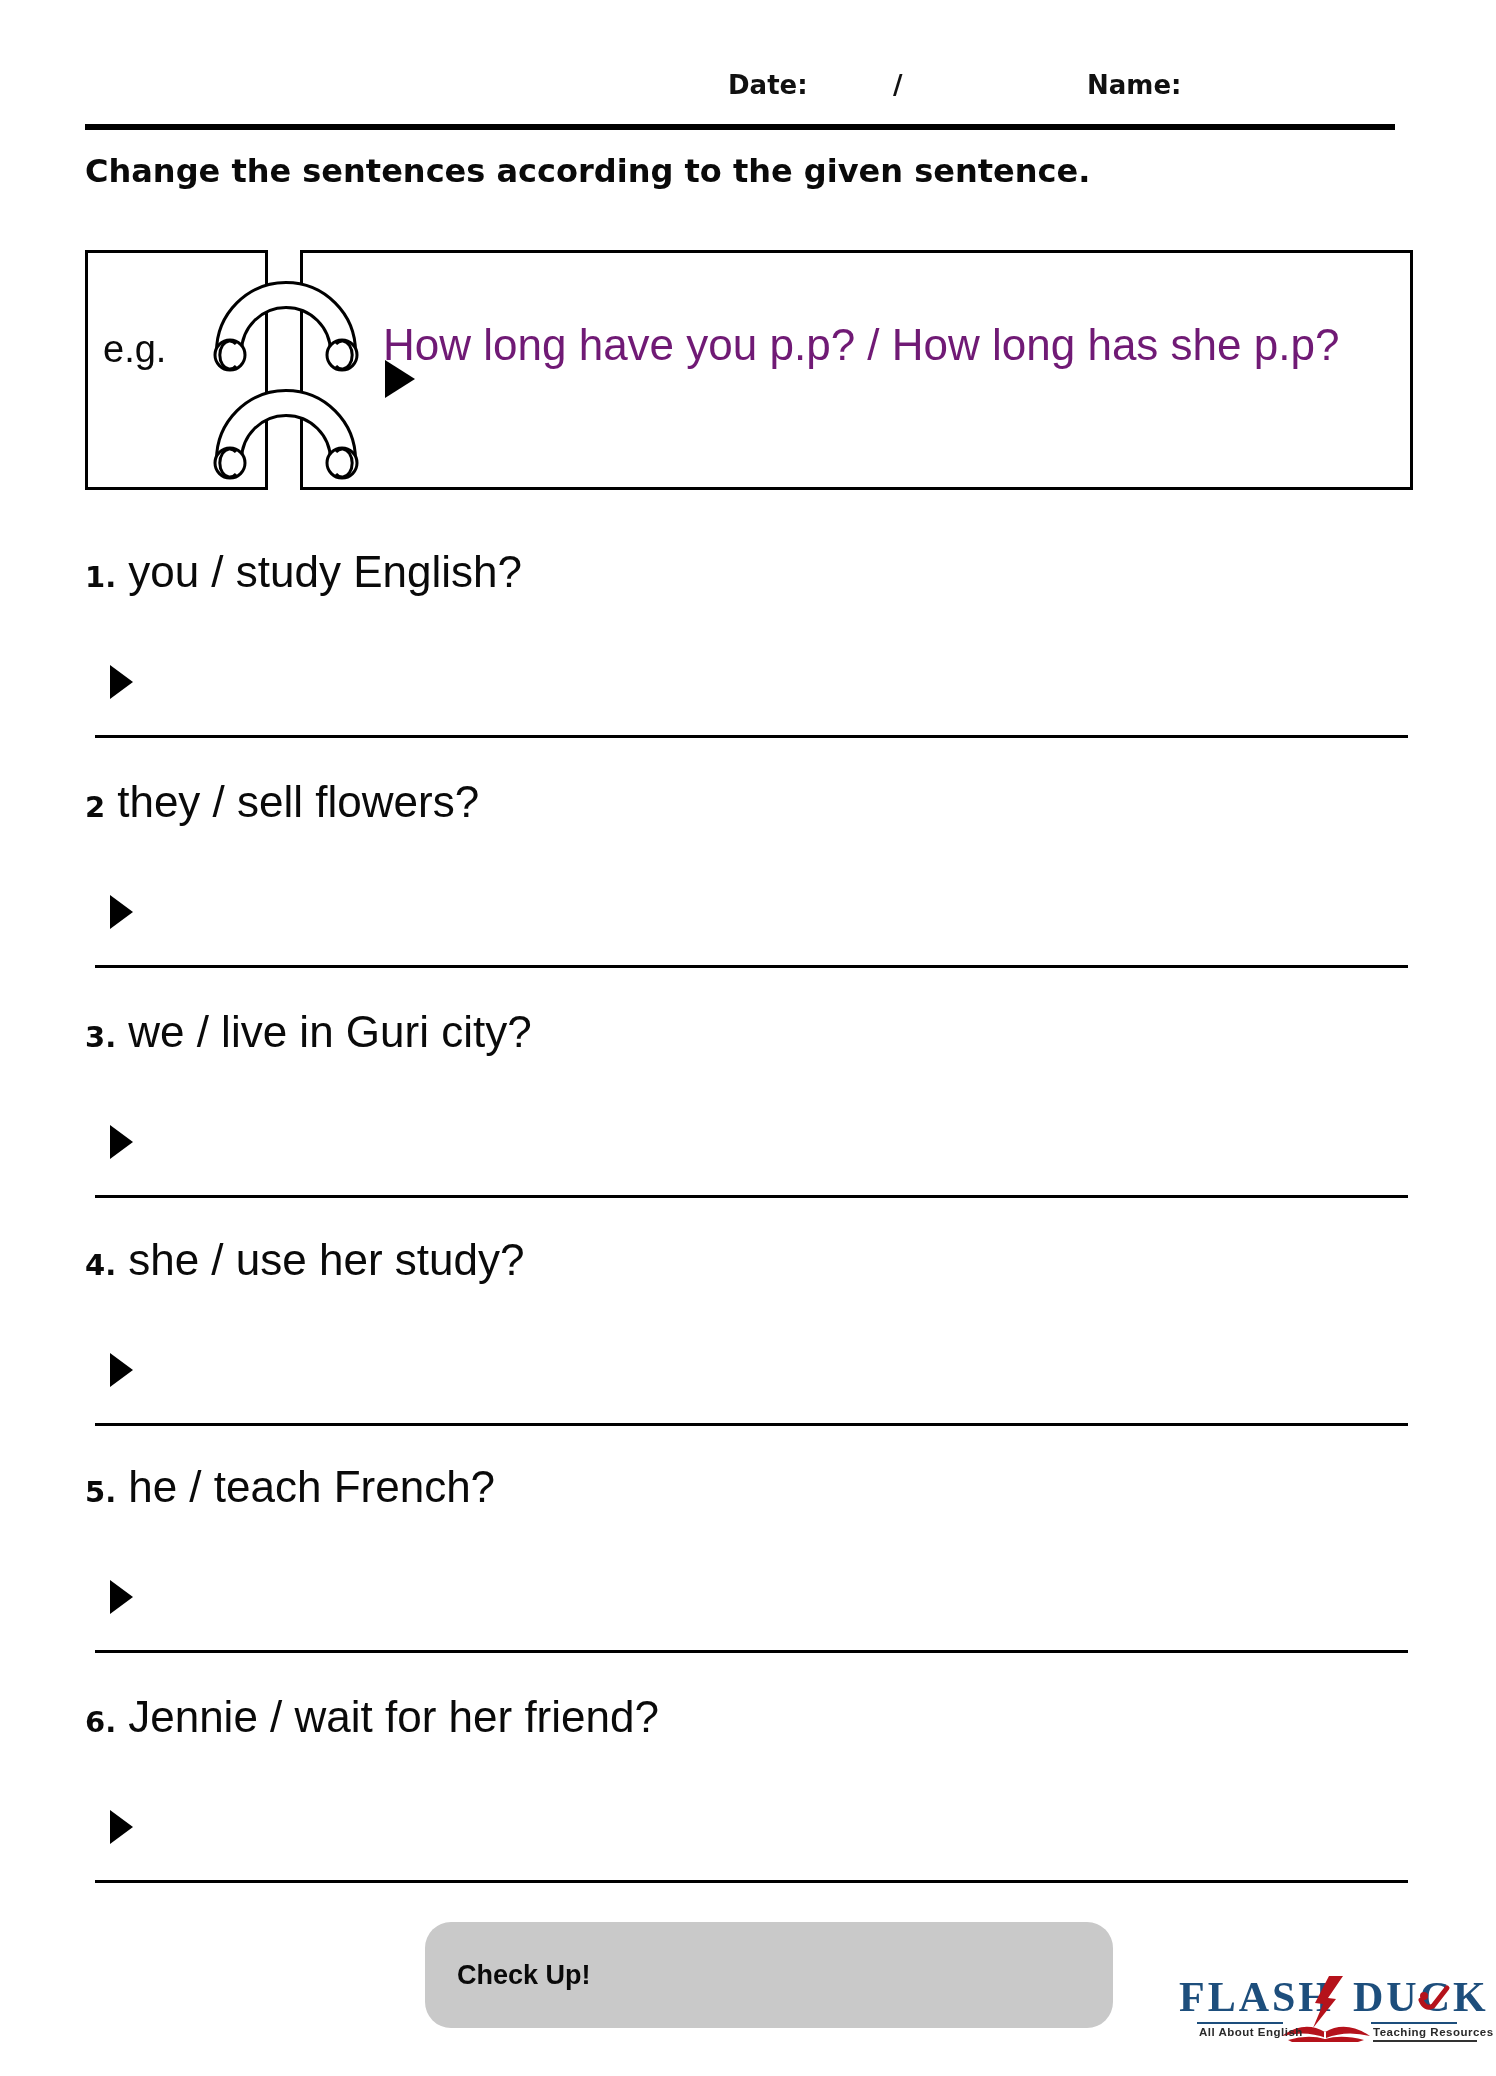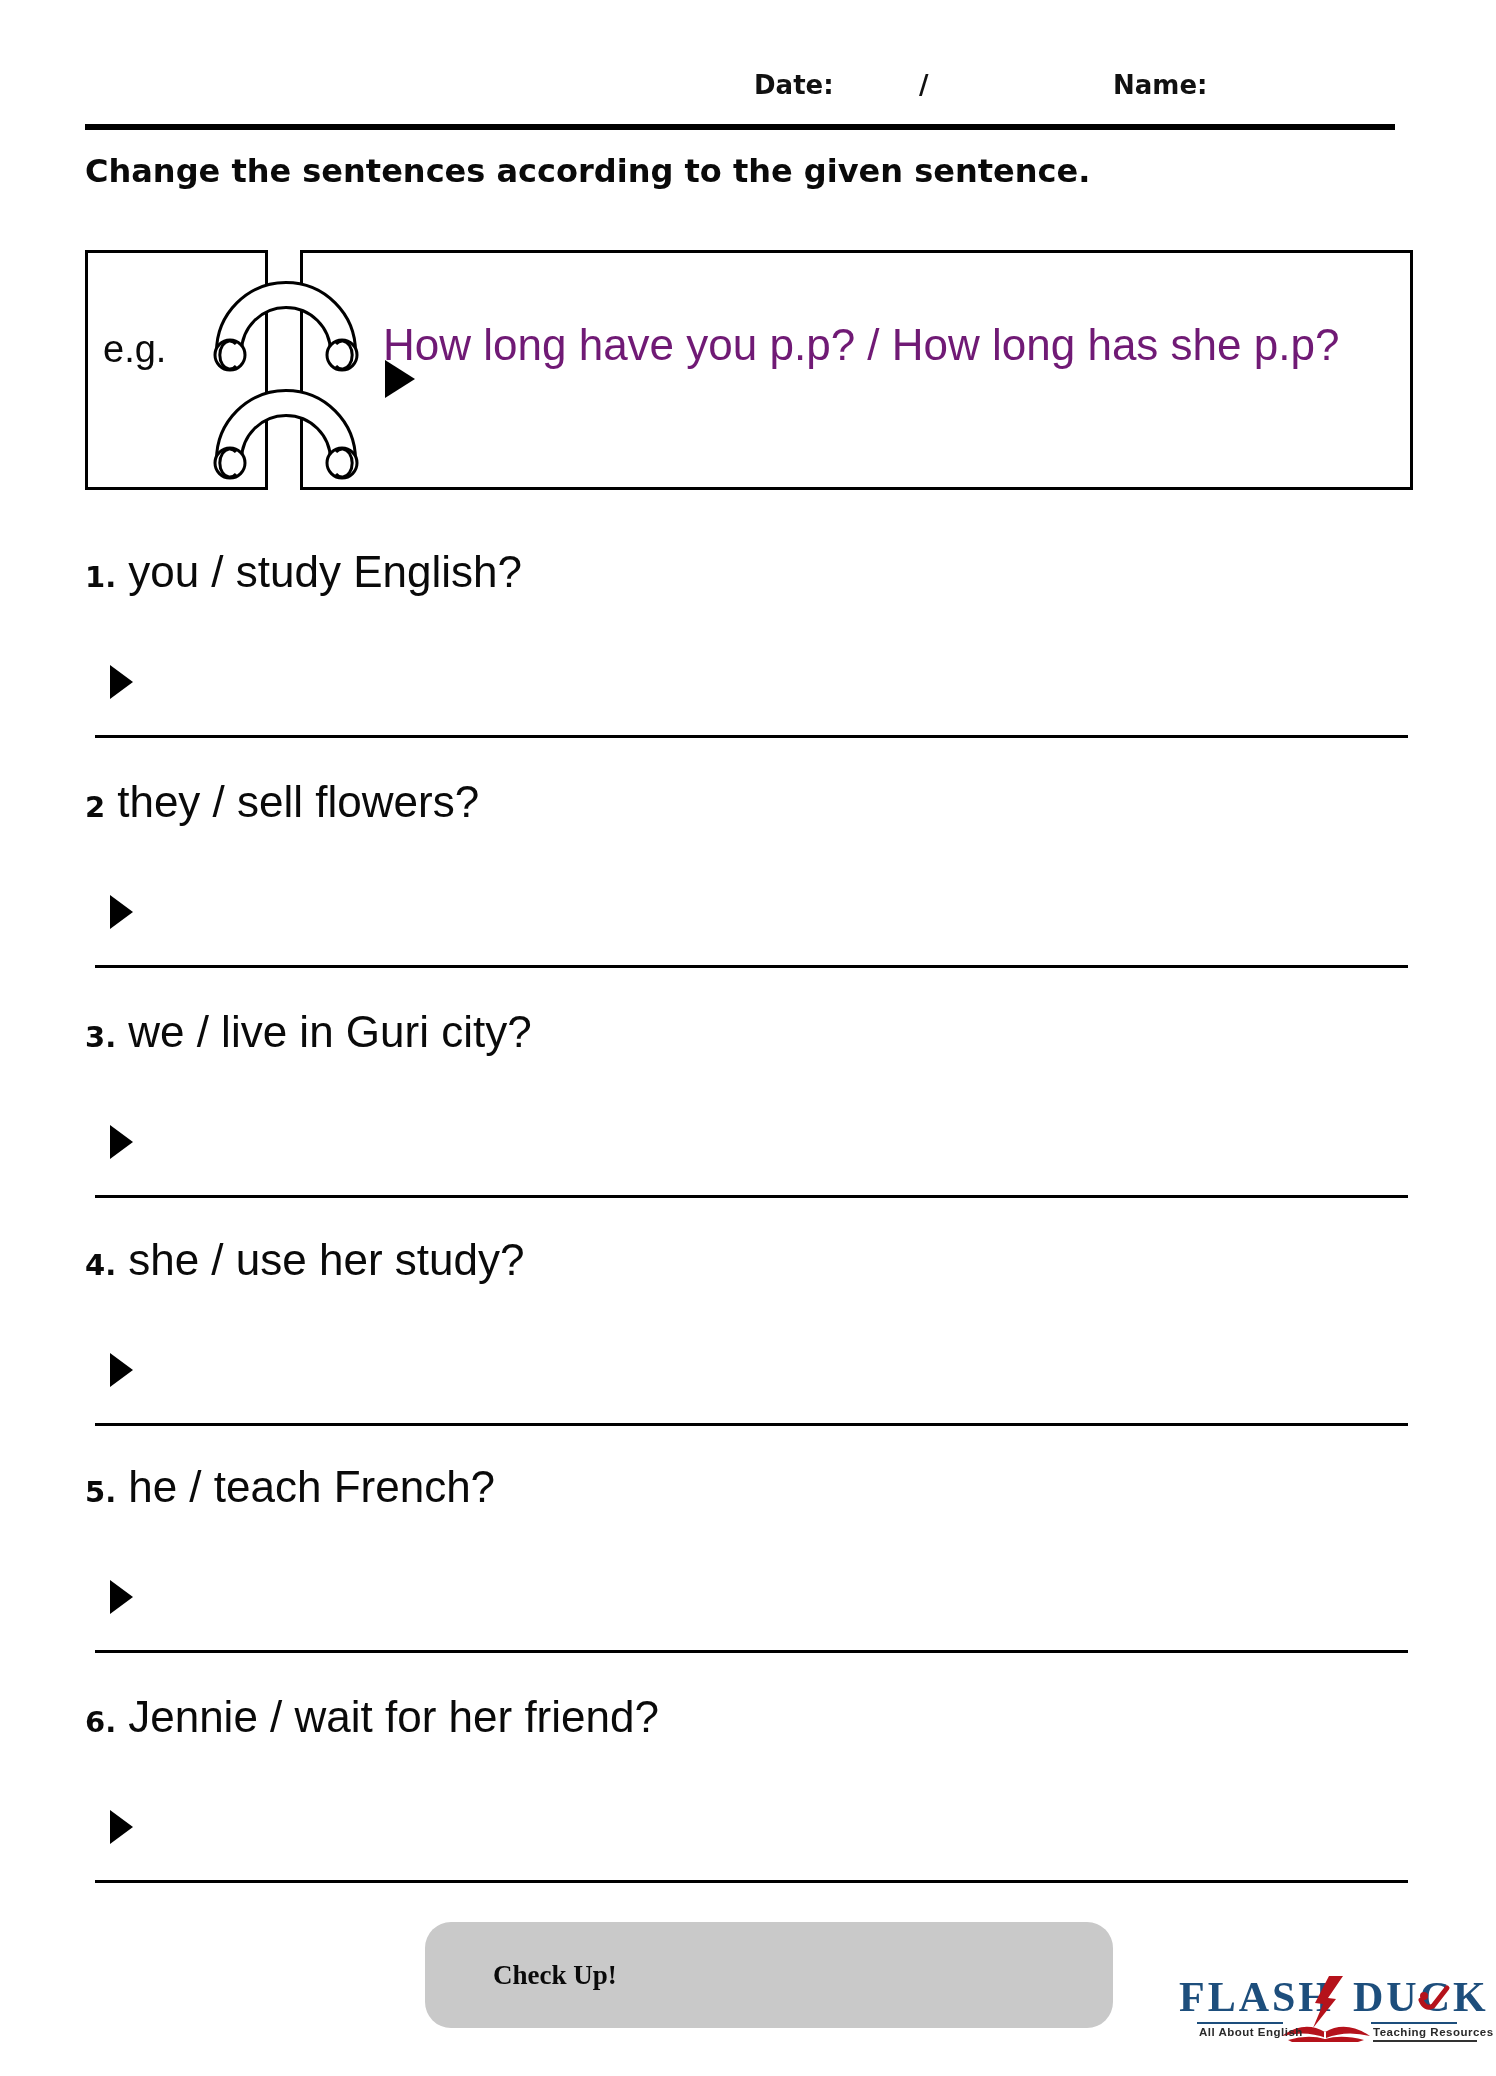--- a/index.html
+++ b/index.html
@@ -8,21 +8,21 @@
     width:1496px;height:2076px;
     background:#ffffff;
     font-family:"Liberation Sans", sans-serif;
     color:#000;
     overflow:hidden;
   }
   .abs{position:absolute;}
   
   .hdr-label{
     font-family:"DejaVu Sans", sans-serif;
-    font-weight:bold;font-size:26px;color:#111;margin-left:26px;
+    font-weight:bold;font-size:26px;color:#111;
   }
   .hdr-rule{left:85px;top:124px;width:1310px;height:6px;background:#000;}
   
   .title{
     left:85px;top:152px;width:1200px;
     font-family:"DejaVu Sans", sans-serif;
     font-weight:bold;font-size:32px;color:#0a0a0a;
     letter-spacing:0px;
   }
   
@@ -61,22 +61,22 @@
     margin-right:12px;
   }
   .ansline{left:95px;width:1313px;height:3px;background:#000;}
   
   .rings{left:203px;top:252px;}
   
   .check-btn{
     left:425px;top:1922px;width:688px;height:106px;
     background:#c9c9c9;border:none;border-radius:26px;
     display:flex;align-items:center;
-    padding-left:68px;box-sizing:border-box;
-    font-family:Liberation Serif, serif;
+    padding-left:32px;box-sizing:border-box;
+    font-family:Liberation Sans, sans-serif;
     font-weight:bold;font-size:27px;color:#0a0a0a;
     cursor:pointer;text-align:left;
   }
   .logo{left:1175px;top:1976px;width:305px;height:66px;}
   .logo-word{
     position:absolute;top:0;
     font-family:"Liberation Serif", serif;
     font-weight:bold;font-size:42px;letter-spacing:3px;
     color:#1d4e7c;line-height:1;
   }

